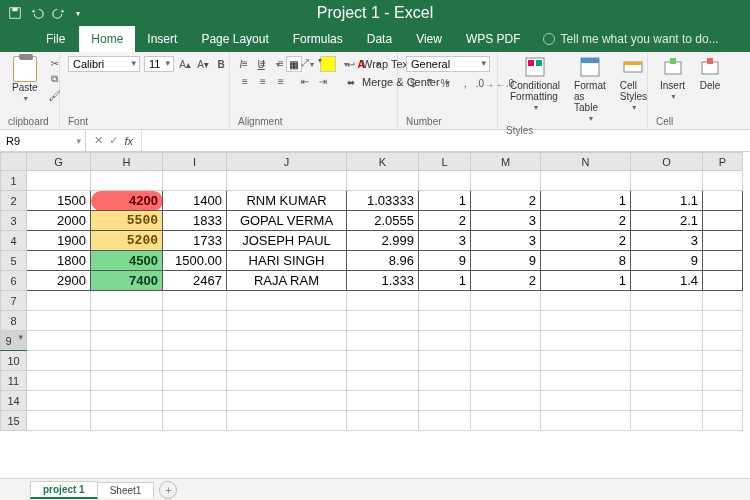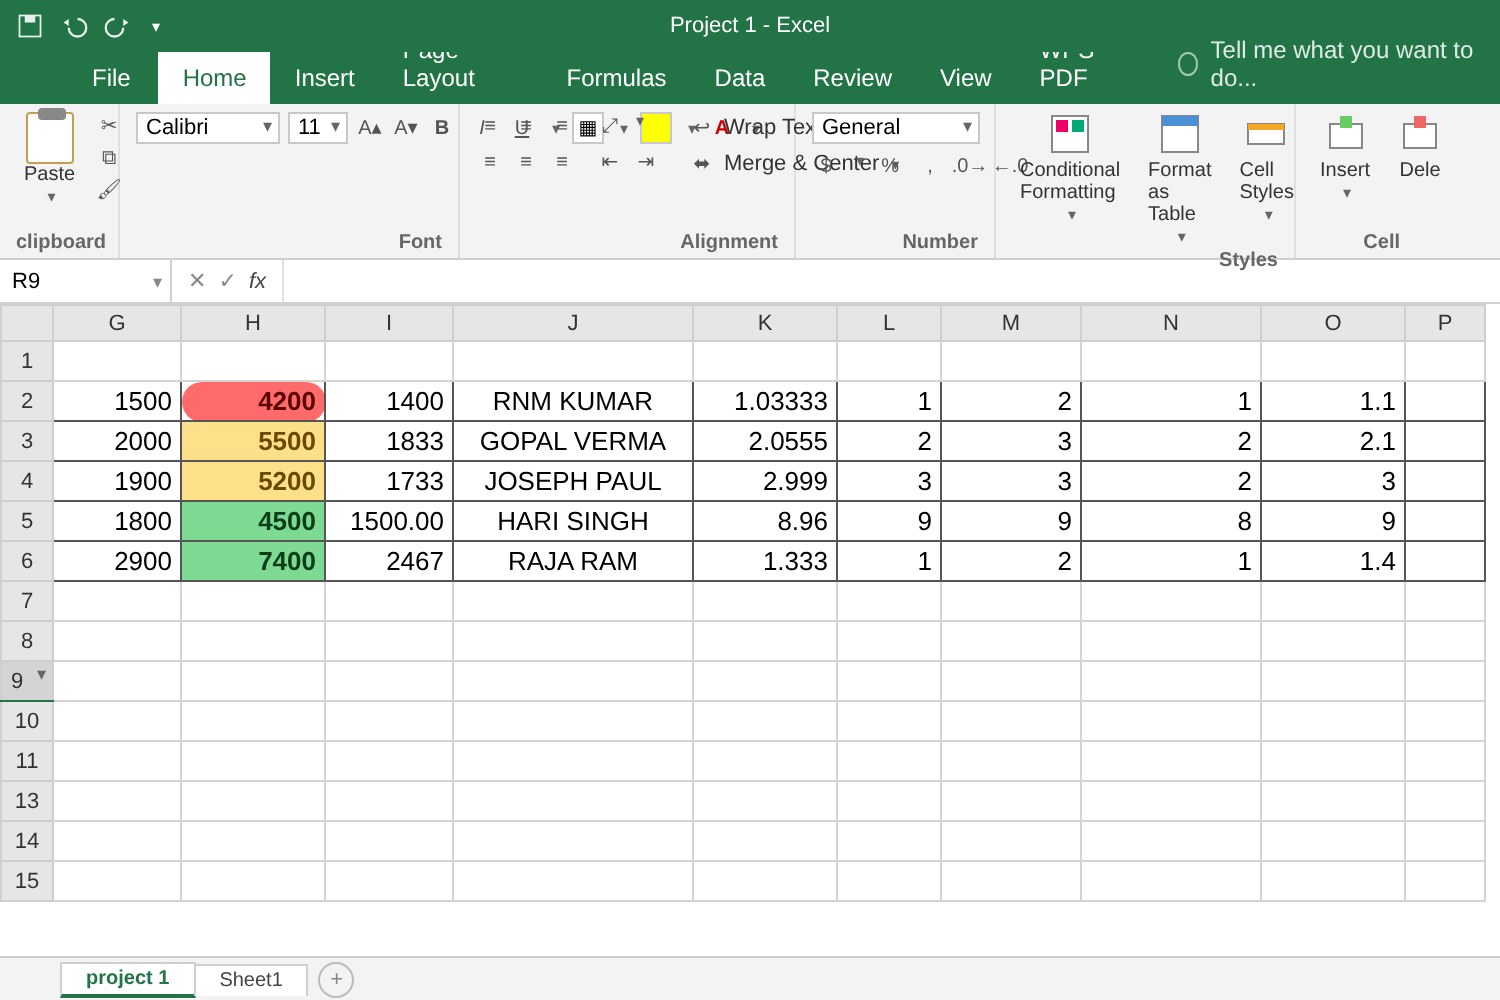--- a/index.html
+++ b/index.html
@@ -2,35 +2,35 @@
 <html><head>
 <meta charset="utf-8">
 <style>
   * { box-sizing: border-box; margin: 0; padding: 0; }
   body { font-family: "Segoe UI", Tahoma, sans-serif; font-size: 12px; background: #fff; overflow: hidden; width: 750px; height: 500px; }
 
   
   .titlebar { background: #227447; height: 26px; display: flex; align-items: center; color: #fff; position: relative; }
   .qat { display: flex; gap: 8px; padding-left: 8px; align-items: center; }
   .qat .qicon { width: 14px; height: 14px; opacity: .9; }
-  .title { position: absolute; left: 50%; transform: translateX(-50%); font-size: 11px; }
+  .title { position: absolute; left: 50%; transform: translateX(-50%); font-size: 16px; }
 
   
   .menubar { background: #227447; height: 26px; display: flex; align-items: flex-end; color: #fff; font-size: 12px; }
   .menuitem { padding: 6px 12px 6px; cursor: pointer; }
   .menuitem.file { padding: 6px 14px; margin-left: 32px; }
   .menuitem.active { background: #fff; color: #227447; }
   .tell { padding: 6px 10px; opacity: .85; display: flex; align-items: center; gap: 6px; }
   .bulb { width: 12px; height: 12px; border-radius: 50%; border: 1px solid rgba(255,255,255,.7); display:inline-block; }
 
   
   .ribbon { background: #f3f3f3; border-bottom: 1px solid #d0d0d0; height: 78px; display: flex; }
   .group { border-right: 1px solid #e0e0e0; padding: 4px 8px 2px; display: flex; flex-direction: column; justify-content: space-between; }
   .group-body { display: flex; align-items: flex-start; gap: 6px; flex: 1; }
-  .group-label { text-align: right; font-size: 10px; color: #666; padding-top: 1px; font-weight: bold; }
+  .group-label { text-align: left; font-size: 10px; color: #666; padding-top: 1px; }
   .btncol { display: flex; flex-direction: column; gap: 2px; }
   .ribbtn { font-size: 11px; color: #333; padding: 1px 4px; display: flex; align-items: center; gap: 4px; white-space: nowrap; }
   .bigbtn { display: flex; flex-direction: column; align-items: center; font-size: 10px; line-height: 11px; color: #333; padding: 0 4px; }
   .bigicon { width: 22px; height: 22px; margin-bottom: 2px; }
   .sel { border: 1px solid #c8c8c8; background: #fff; font-size: 11px; padding: 1px 14px 1px 4px; position: relative; }
   .sel::after { content: "▾"; position: absolute; right: 3px; top: 1px; font-size: 9px; color: #666; }
   .iconbox { width: 16px; height: 16px; border: 1px solid #c8c8c8; display:inline-flex; align-items:center; justify-content:center; font-size:10px; background:#fff; }
   .tinyicon { width:14px; height:14px; display:inline-flex; align-items:center; justify-content:center; font-size:10px; color:#555; }
   .hl { background: #ffff00; }
   .pasteicon { width: 24px; height: 26px; background: #fff; border: 1px solid #c0a050; border-radius: 2px; position: relative; }
@@ -49,21 +49,21 @@
   table.grid { border-collapse: collapse; table-layout: fixed; }
   .colhdr th { background:#e6e6e6; border:1px solid #cfcfcf; font-weight: normal; font-size:11px; color:#333; height:18px; text-align:center; }
   .rowhdr { background:#e6e6e6; border:1px solid #cfcfcf; font-size:11px; text-align:center; width:26px; color:#333; }
   .rowhdr.sel { background:#d4d4d4; border-top:1px solid #227447; border-bottom:1px solid #227447; }
   td.cell { border:1px solid #d4d4d4; height:20px; font-size:13px; padding:0 4px; text-align:right; background:#fff; }
   td.cell.empty { background:#fff; }
   td.cell.text { text-align:center; }
   .hdrcell { background:#70ad47; color:#fff; font-weight:700; text-align:center; border:1px solid #548235; padding:0 4px; }
   .datacell { border:1px solid #555 !important; }
   .cf-red { background:#ff6b6b !important; color:#5a0000; font-weight:700;border-radius:10px; }
-  .cf-yel { background:#ffe08a !important; color:#6b4a00; font-weight:700; }
+  .cf-yel { background:#ffe08a !important; color:#6b4a00; font-weight:700;font-family:Liberation Mono, monospace; }
   .cf-grn { background:#7ed993 !important; color:#0b3d18; font-weight:700; }
   .corner { width:26px; background:#e6e6e6; border:1px solid #cfcfcf; }
 
   
   .sheetbar { position:absolute; bottom:0; left:0; right:0; height:22px; background:#f3f3f3; border-top:1px solid #d0d0d0; display:flex; align-items:center; padding-left:30px; gap:0; }
   .sheettab { padding:2px 12px; font-size:10px; border:1px solid #cfcfcf; border-bottom:none; background:#fff; margin-right:-1px; color:#444; }
   .sheettab.active { font-weight:700; color:#227447; border-bottom:2px solid #227447; }
   .addsheet { width:18px; height:18px; border-radius:50%; border:1px solid #bbb; margin-left:6px; display:flex; align-items:center; justify-content:center; font-size:11px; color:#888; }
 
   .caret { font-size:8px; color:#666; margin-left:2px; }
@@ -90,21 +90,20 @@
   <div class="title">Project 1 - Excel</div>
 </div>
 
 <div class="menubar">
   <div class="menuitem file">File</div>
   <div class="menuitem active">Home</div>
   <div class="menuitem">Insert</div>
   <div class="menuitem">Page Layout</div>
   <div class="menuitem">Formulas</div>
   <div class="menuitem">Data</div>
-  <div class="menuitem">Review</div>
   <div class="menuitem">View</div>
   <div class="menuitem">WPS PDF</div>
   <div class="tell">
       <span class="bulb"></span>
       <span>Tell me what you want to do...</span>
     </div>
 </div>
 
 <div class="ribbon">
   <div class="group" style="width:60px">
@@ -417,33 +416,20 @@
           <td class="cell empty"></td>
           <td class="cell empty"></td>
           <td class="cell empty"></td>
           <td class="cell empty"></td>
           <td class="cell empty"></td>
           <td class="cell empty"></td>
           <td class="cell empty"></td>
           <td class="cell empty"></td>
         </tr>
         <tr>
-          <td class="rowhdr">13</td>
-          <td class="cell empty"></td>
-          <td class="cell empty"></td>
-          <td class="cell empty"></td>
-          <td class="cell empty"></td>
-          <td class="cell empty"></td>
-          <td class="cell empty"></td>
-          <td class="cell empty"></td>
-          <td class="cell empty"></td>
-          <td class="cell empty"></td>
-          <td class="cell empty"></td>
-        </tr>
-        <tr>
           <td class="rowhdr">14</td>
           <td class="cell empty"></td>
           <td class="cell empty"></td>
           <td class="cell empty"></td>
           <td class="cell empty"></td>
           <td class="cell empty"></td>
           <td class="cell empty"></td>
           <td class="cell empty"></td>
           <td class="cell empty"></td>
           <td class="cell empty"></td>

